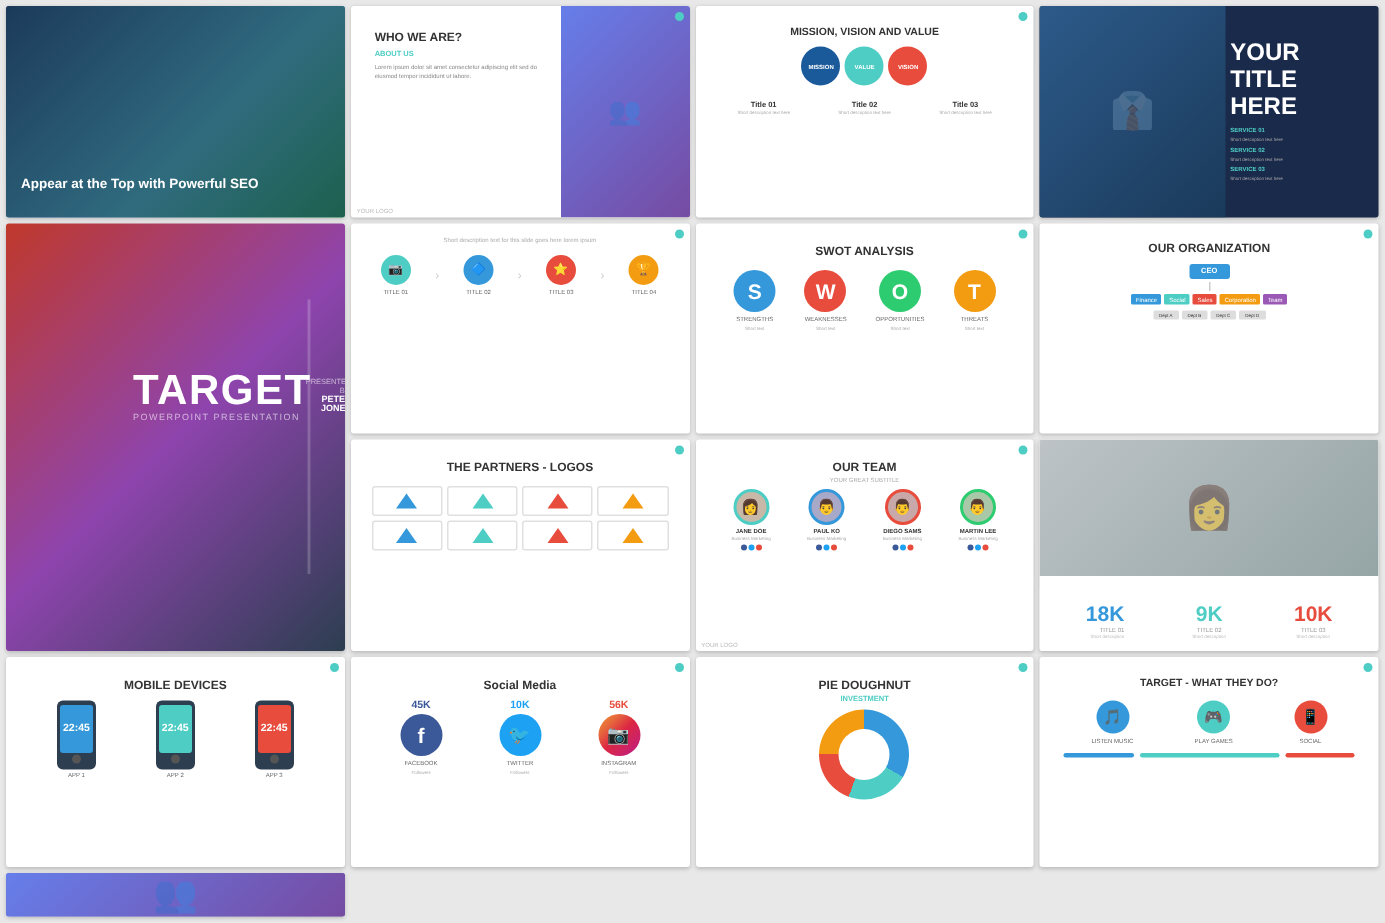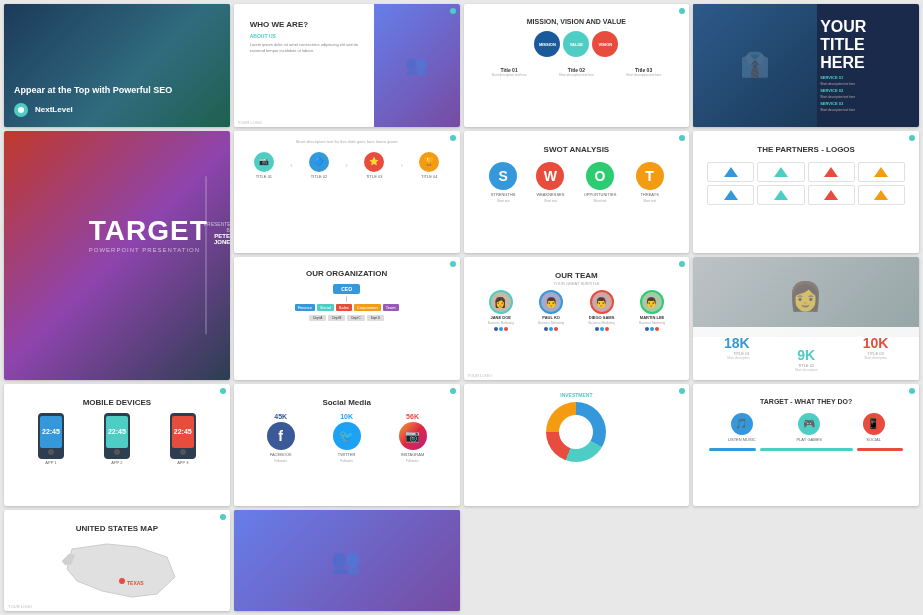--- a/index.html
+++ b/index.html
@@ -142,26 +142,20 @@
   </style>
 </head>
 <body>
 
 <div class="grid">
 
   <div class="slide slide-1 photo-bg-1" style="position:relative;">
     <div style="position:absolute;inset:0;background:linear-gradient(135deg,#1a3a5c 0%,#2d6a7a 60%,#1a5a4a 100%);opacity:0.9;"></div>
     <div style="position:absolute;inset:0;padding:10px;display:flex;flex-direction:column;justify-content:flex-end;">
       <div style="color:white;font-size:9px;font-weight:bold;line-height:1.4;margin-bottom:6px;">Appear at the Top with Powerful SEO</div>
-      <div class="logo-area">
-        <div style="width:14px;height:14px;background:#4ecdc4;border-radius:50%;display:flex;align-items:center;justify-content:center;">
-          <div style="width:6px;height:6px;background:white;border-radius:50%;"></div>
-        </div>
-        <span style="color:white;font-size:8px;font-weight:bold;margin-left:3px;">NextLevel</span>
-      </div>
     </div>
   </div>
 
   <div class="slide slide-2" style="position:relative;">
     <div style="position:absolute;right:0;top:0;bottom:0;width:38%;background:linear-gradient(135deg,#667eea,#764ba2);overflow:hidden;">
       <div style="position:absolute;inset:0;display:flex;align-items:center;justify-content:center;color:rgba(255,255,255,0.3);font-size:18px;">👥</div>
     </div>
     <div style="padding:8px;width:62%;">
       <div style="font-size:8px;font-weight:bold;color:#333;margin-bottom:4px;">WHO WE ARE?</div>
       <div style="font-size:5px;font-weight:bold;color:#4ecdc4;margin-bottom:3px;">ABOUT US</div>
@@ -273,51 +267,20 @@
       </div>
       <div style="display:flex;flex-direction:column;align-items:center;gap:2px;">
         <div style="width:28px;height:28px;border-radius:50%;background:#2ecc71;display:flex;align-items:center;justify-content:center;font-size:14px;font-weight:900;color:white;">O</div>
         <div style="font-size:4px;color:#666;">OPPORTUNITIES</div>
         <div style="font-size:3px;color:#aaa;">Short text</div>
       </div>
       <div style="display:flex;flex-direction:column;align-items:center;gap:2px;">
         <div style="width:28px;height:28px;border-radius:50%;background:#f39c12;display:flex;align-items:center;justify-content:center;font-size:14px;font-weight:900;color:white;">T</div>
         <div style="font-size:4px;color:#666;">THREATS</div>
         <div style="font-size:3px;color:#aaa;">Short text</div>
-      </div>
-    </div>
-    <div class="teal-dot"></div>
-  </div>
-
-  <div class="slide slide-8">
-    <div style="font-size:8px;font-weight:bold;color:#333;text-align:center;padding:6px 4px 4px;">THE PARTNERS - LOGOS</div>
-    <div style="display:grid;grid-template-columns:repeat(4,1fr);gap:3px;padding:4px 6px;">
-      <div style="border:1px solid #e0e0e0;height:20px;display:flex;align-items:center;justify-content:center;border-radius:2px;">
-        <div style="width:0;height:0;border-left:7px solid transparent;border-right:7px solid transparent;border-bottom:10px solid #3498db;"></div>
-      </div>
-      <div style="border:1px solid #e0e0e0;height:20px;display:flex;align-items:center;justify-content:center;border-radius:2px;">
-        <div style="width:0;height:0;border-left:7px solid transparent;border-right:7px solid transparent;border-bottom:10px solid #4ecdc4;"></div>
-      </div>
-      <div style="border:1px solid #e0e0e0;height:20px;display:flex;align-items:center;justify-content:center;border-radius:2px;">
-        <div style="width:0;height:0;border-left:7px solid transparent;border-right:7px solid transparent;border-bottom:10px solid #e74c3c;"></div>
-      </div>
-      <div style="border:1px solid #e0e0e0;height:20px;display:flex;align-items:center;justify-content:center;border-radius:2px;">
-        <div style="width:0;height:0;border-left:7px solid transparent;border-right:7px solid transparent;border-bottom:10px solid #f39c12;"></div>
-      </div>
-      <div style="border:1px solid #e0e0e0;height:20px;display:flex;align-items:center;justify-content:center;border-radius:2px;">
-        <div style="width:0;height:0;border-left:7px solid transparent;border-right:7px solid transparent;border-bottom:10px solid #3498db;"></div>
-      </div>
-      <div style="border:1px solid #e0e0e0;height:20px;display:flex;align-items:center;justify-content:center;border-radius:2px;">
-        <div style="width:0;height:0;border-left:7px solid transparent;border-right:7px solid transparent;border-bottom:10px solid #4ecdc4;"></div>
-      </div>
-      <div style="border:1px solid #e0e0e0;height:20px;display:flex;align-items:center;justify-content:center;border-radius:2px;">
-        <div style="width:0;height:0;border-left:7px solid transparent;border-right:7px solid transparent;border-bottom:10px solid #e74c3c;"></div>
-      </div>
-      <div style="border:1px solid #e0e0e0;height:20px;display:flex;align-items:center;justify-content:center;border-radius:2px;">
-        <div style="width:0;height:0;border-left:7px solid transparent;border-right:7px solid transparent;border-bottom:10px solid #f39c12;"></div>
       </div>
     </div>
     <div class="teal-dot"></div>
   </div>
 
   <div class="slide slide-9">
     <div style="font-size:8px;font-weight:bold;color:#333;text-align:center;padding:6px 4px 4px;">OUR ORGANIZATION</div>
     <div style="display:flex;flex-direction:column;align-items:center;gap:2px;padding:2px;">
       <div style="background:#3498db;color:white;font-size:5px;font-weight:bold;padding:2px 8px;border-radius:2px;">CEO</div>
       <div style="width:1px;height:6px;background:#ccc;"></div>
@@ -331,20 +294,51 @@
       <div style="display:flex;gap:2px;margin-top:2px;">
         <div style="background:#ddd;color:#333;font-size:3px;padding:1px 4px;border-radius:1px;">Dept A</div>
         <div style="background:#ddd;color:#333;font-size:3px;padding:1px 4px;border-radius:1px;">Dept B</div>
         <div style="background:#ddd;color:#333;font-size:3px;padding:1px 4px;border-radius:1px;">Dept C</div>
         <div style="background:#ddd;color:#333;font-size:3px;padding:1px 4px;border-radius:1px;">Dept D</div>
       </div>
     </div>
     <div class="teal-dot"></div>
   </div>
 
+  <div class="slide slide-8">
+    <div style="font-size:8px;font-weight:bold;color:#333;text-align:center;padding:6px 4px 4px;">THE PARTNERS - LOGOS</div>
+    <div style="display:grid;grid-template-columns:repeat(4,1fr);gap:3px;padding:4px 6px;">
+      <div style="border:1px solid #e0e0e0;height:20px;display:flex;align-items:center;justify-content:center;border-radius:2px;">
+        <div style="width:0;height:0;border-left:7px solid transparent;border-right:7px solid transparent;border-bottom:10px solid #3498db;"></div>
+      </div>
+      <div style="border:1px solid #e0e0e0;height:20px;display:flex;align-items:center;justify-content:center;border-radius:2px;">
+        <div style="width:0;height:0;border-left:7px solid transparent;border-right:7px solid transparent;border-bottom:10px solid #4ecdc4;"></div>
+      </div>
+      <div style="border:1px solid #e0e0e0;height:20px;display:flex;align-items:center;justify-content:center;border-radius:2px;">
+        <div style="width:0;height:0;border-left:7px solid transparent;border-right:7px solid transparent;border-bottom:10px solid #e74c3c;"></div>
+      </div>
+      <div style="border:1px solid #e0e0e0;height:20px;display:flex;align-items:center;justify-content:center;border-radius:2px;">
+        <div style="width:0;height:0;border-left:7px solid transparent;border-right:7px solid transparent;border-bottom:10px solid #f39c12;"></div>
+      </div>
+      <div style="border:1px solid #e0e0e0;height:20px;display:flex;align-items:center;justify-content:center;border-radius:2px;">
+        <div style="width:0;height:0;border-left:7px solid transparent;border-right:7px solid transparent;border-bottom:10px solid #3498db;"></div>
+      </div>
+      <div style="border:1px solid #e0e0e0;height:20px;display:flex;align-items:center;justify-content:center;border-radius:2px;">
+        <div style="width:0;height:0;border-left:7px solid transparent;border-right:7px solid transparent;border-bottom:10px solid #4ecdc4;"></div>
+      </div>
+      <div style="border:1px solid #e0e0e0;height:20px;display:flex;align-items:center;justify-content:center;border-radius:2px;">
+        <div style="width:0;height:0;border-left:7px solid transparent;border-right:7px solid transparent;border-bottom:10px solid #e74c3c;"></div>
+      </div>
+      <div style="border:1px solid #e0e0e0;height:20px;display:flex;align-items:center;justify-content:center;border-radius:2px;">
+        <div style="width:0;height:0;border-left:7px solid transparent;border-right:7px solid transparent;border-bottom:10px solid #f39c12;"></div>
+      </div>
+    </div>
+    <div class="teal-dot"></div>
+  </div>
+
   <div class="slide slide-10">
     <div style="font-size:8px;font-weight:bold;color:#333;text-align:center;padding:6px 4px 1px;">OUR TEAM</div>
     <div style="font-size:4px;color:#aaa;text-align:center;margin-bottom:4px;">YOUR GREAT SUBTITLE</div>
     <div style="display:flex;justify-content:space-around;padding:0 4px;">
       <div style="display:flex;flex-direction:column;align-items:center;gap:1px;">
         <div style="width:24px;height:24px;border-radius:50%;background:#c8b8a8;border:2px solid #4ecdc4;display:flex;align-items:center;justify-content:center;font-size:10px;">👩</div>
         <div style="font-size:4px;font-weight:bold;color:#333;">JANE DOE</div>
         <div style="font-size:3px;color:#aaa;">Business Marketing</div>
         <div style="display:flex;gap:1px;margin-top:1px;">
           <div style="width:4px;height:4px;border-radius:50%;background:#3b5998;"></div>
@@ -392,21 +386,21 @@
       <div style="font-size:28px;color:rgba(255,255,255,0.5);">👩</div>
     </div>
     <div class="stats-overlay">
       <div class="stat-row" style="display:flex;justify-content:space-around;">
         <div style="text-align:right;">
           <div style="font-size:14px;font-weight:900;color:#3498db;">18K</div>
           <div style="font-size:4px;color:#999;">TITLE 01</div>
           <div style="font-size:3px;color:#bbb;">Short description</div>
         </div>
         <div style="text-align:center;">
-          <div style="font-size:14px;font-weight:900;color:#4ecdc4;margin-top:12px;">9K</div>
+          <div style="font-size:14px;font-weight:900;color:#4ecdc4;">9K</div>
           <div style="font-size:4px;color:#999;">TITLE 02</div>
           <div style="font-size:3px;color:#bbb;">Short description</div>
         </div>
         <div style="text-align:center;">
           <div style="font-size:14px;font-weight:900;color:#e74c3c;">10K</div>
           <div style="font-size:4px;color:#999;">TITLE 03</div>
           <div style="font-size:3px;color:#bbb;">Short description</div>
         </div>
       </div>
     </div>
@@ -459,20 +453,21 @@
         <div style="font-size:7px;font-weight:bold;color:#e74c3c;">56K</div>
         <div style="width:28px;height:28px;border-radius:50%;background:linear-gradient(135deg,#f09433,#e6683c,#dc2743,#cc2366,#bc1888);display:flex;align-items:center;justify-content:center;font-size:12px;color:white;">📷</div>
         <div style="font-size:4px;color:#666;">INSTAGRAM</div>
         <div style="font-size:3px;color:#aaa;">Followers</div>
       </div>
     </div>
     <div class="teal-dot"></div>
   </div>
 
   <div class="slide slide-14">
+    <div style="font-size:8px;font-weight:bold;color:#333;text-align:center;padding:6px 4px 2px;">PIE DOUGHNUT</div>
     <div style="font-size:5px;font-weight:bold;color:#4ecdc4;text-align:center;margin-bottom:4px;">INVESTMENT</div>
     <div style="display:flex;justify-content:center;">
       <div style="width:60px;height:60px;border-radius:50%;background:conic-gradient(#3498db 0deg 120deg,#4ecdc4 120deg 200deg,#e74c3c 200deg 270deg,#f39c12 270deg 360deg);display:flex;align-items:center;justify-content:center;">
         <div style="width:34px;height:34px;background:white;border-radius:50%;"></div>
       </div>
     </div>
     <div class="teal-dot"></div>
   </div>
 
   <div class="slide slide-15">
@@ -492,34 +487,20 @@
       </div>
     </div>
     <div style="display:flex;justify-content:space-around;padding:0 6px;margin-top:2px;">
       <div style="height:3px;flex:1;background:#3498db;border-radius:2px;margin:0 2px;"></div>
       <div style="height:3px;flex:2;background:#4ecdc4;border-radius:2px;margin:0 2px;"></div>
       <div style="height:3px;flex:1;background:#e74c3c;border-radius:2px;margin:0 2px;"></div>
     </div>
     <div class="teal-dot"></div>
   </div>
 
-  <div class="slide slide-16">
-    <div style="font-size:8px;font-weight:bold;color:#333;text-align:center;padding:6px 4px 2px;">UNITED STATES MAP</div>
-    <div style="display:flex;justify-content:center;align-items:center;padding:4px;position:relative;">
-      <svg width="120" height="60" viewBox="0 0 120 60">
-        <path d="M10,30 L15,10 L50,5 L80,8 L110,18 L118,38 L100,55 L75,58 L45,52 L20,42 Z" fill="#e0e0e0" stroke="#ccc" stroke-width="1"></path>
-        <path d="M5,22 L12,15 L18,16 L14,25 L8,26 Z" fill="#d0d0d0" stroke="#ccc" stroke-width="0.5"></path>
-
-        <circle cx="65" cy="42" r="3" fill="#e74c3c"></circle>
-        <text x="70" y="46" font-size="5" fill="#e74c3c" font-weight="bold">TEXAS</text>
-      </svg>
-    </div>
-    <div class="teal-dot"></div>
-    <div class="bottom-label">YOUR LOGO</div>
-  </div>
 
   <div class="slide slide-17">
     <div style="width:100%;height:100%;background:linear-gradient(135deg,#667eea,#764ba2);display:flex;align-items:center;justify-content:center;">
       <div style="font-size:24px;color:rgba(255,255,255,0.3);">👥</div>
     </div>
   </div>
 
 </div>
 
 </body></html>

